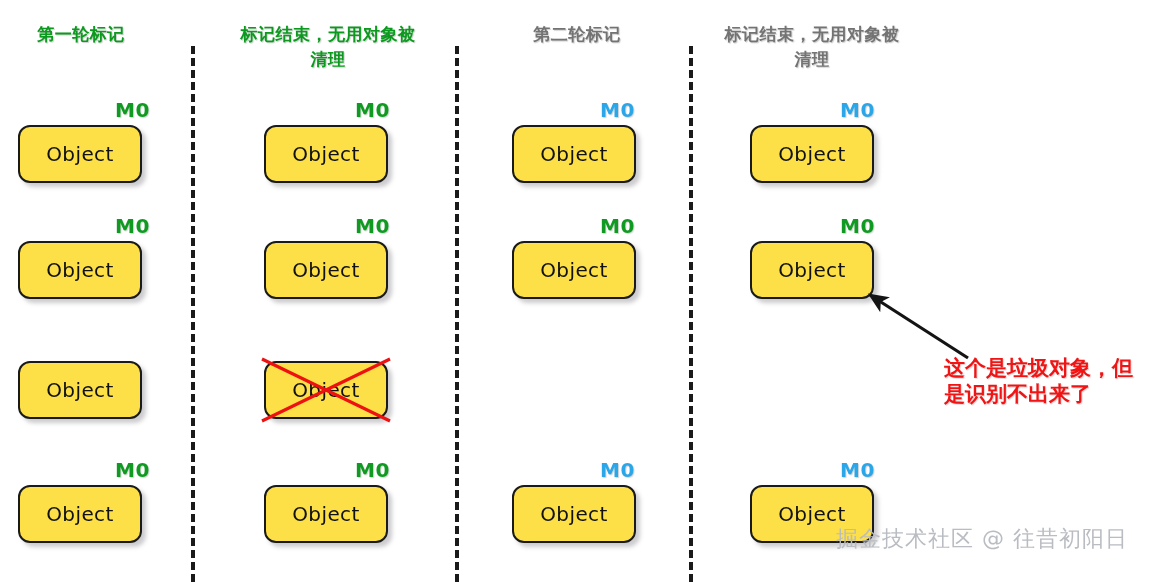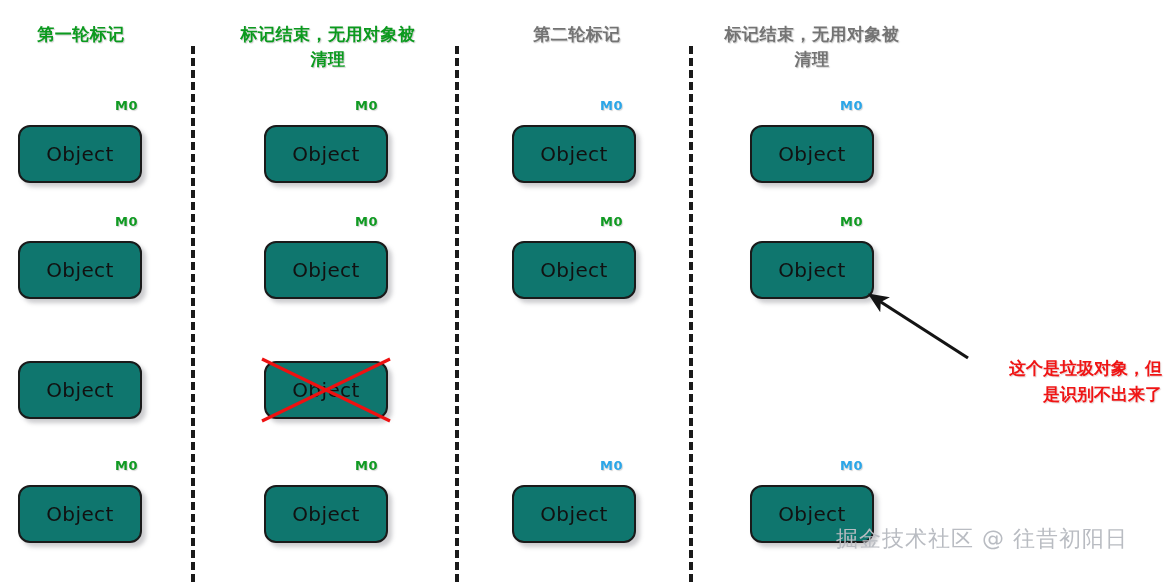--- a/index.html
+++ b/index.html
@@ -45,41 +45,41 @@
   }
   .col-title.green { color: #0b9a1e; }
   .col-title.blue  { color: #737373; }
 
   
   .obj-box {
     position: absolute;
     width: 124px;
     height: 58px;
     box-sizing: border-box;
-    background: #0f766e;
+    background: #fde047;
     border: 2.5px solid #1a1a1a;
     border-radius: 12px;
     box-shadow: 4px 4px 4px rgba(120,120,130,0.38);
     display: flex;
     align-items: center;
     justify-content: center;
   }
   .obj-box .obj-label {
     font-family: "DejaVu Sans", "Liberation Sans", sans-serif;
     font-size: 20px;
     color: #111111;
     letter-spacing: 0.4px;
   }
 
   
   .mark-tag {
     position: absolute;
     font-family: "DejaVu Sans", "Liberation Sans", sans-serif;
     font-weight: bold;
-    font-size: 13px;
+    font-size: 20px;
     letter-spacing: 0.5px;
     text-shadow: 1px 1px 1px rgba(200,200,200,0.8);
   }
   .mark-tag.green { color: #109a22; }
   .mark-tag.blue  { color: #2ba6e8; }
 
   
   .strike-x {
     position: absolute;
     pointer-events: none;
@@ -88,23 +88,23 @@
   
   .callout-arrow {
     position: absolute;
     pointer-events: none;
   }
   .callout-text {
     position: absolute;
     color: #f01414;
     font-family: "DejaVu Sans", "Liberation Sans", sans-serif;
     font-weight: bold;
-    font-size: 17px;
+    font-size: 21px;
     line-height: 26px;
-    text-align: right;
+    text-align: left;
     white-space: pre-line;
     text-shadow: 1px 1px 1px rgba(210,180,180,0.6);
   }
 
   
   .watermark {
     position: absolute;
     left: 836px;
     top: 524px;
     font-family: "DejaVu Sans", "Liberation Sans", sans-serif;

